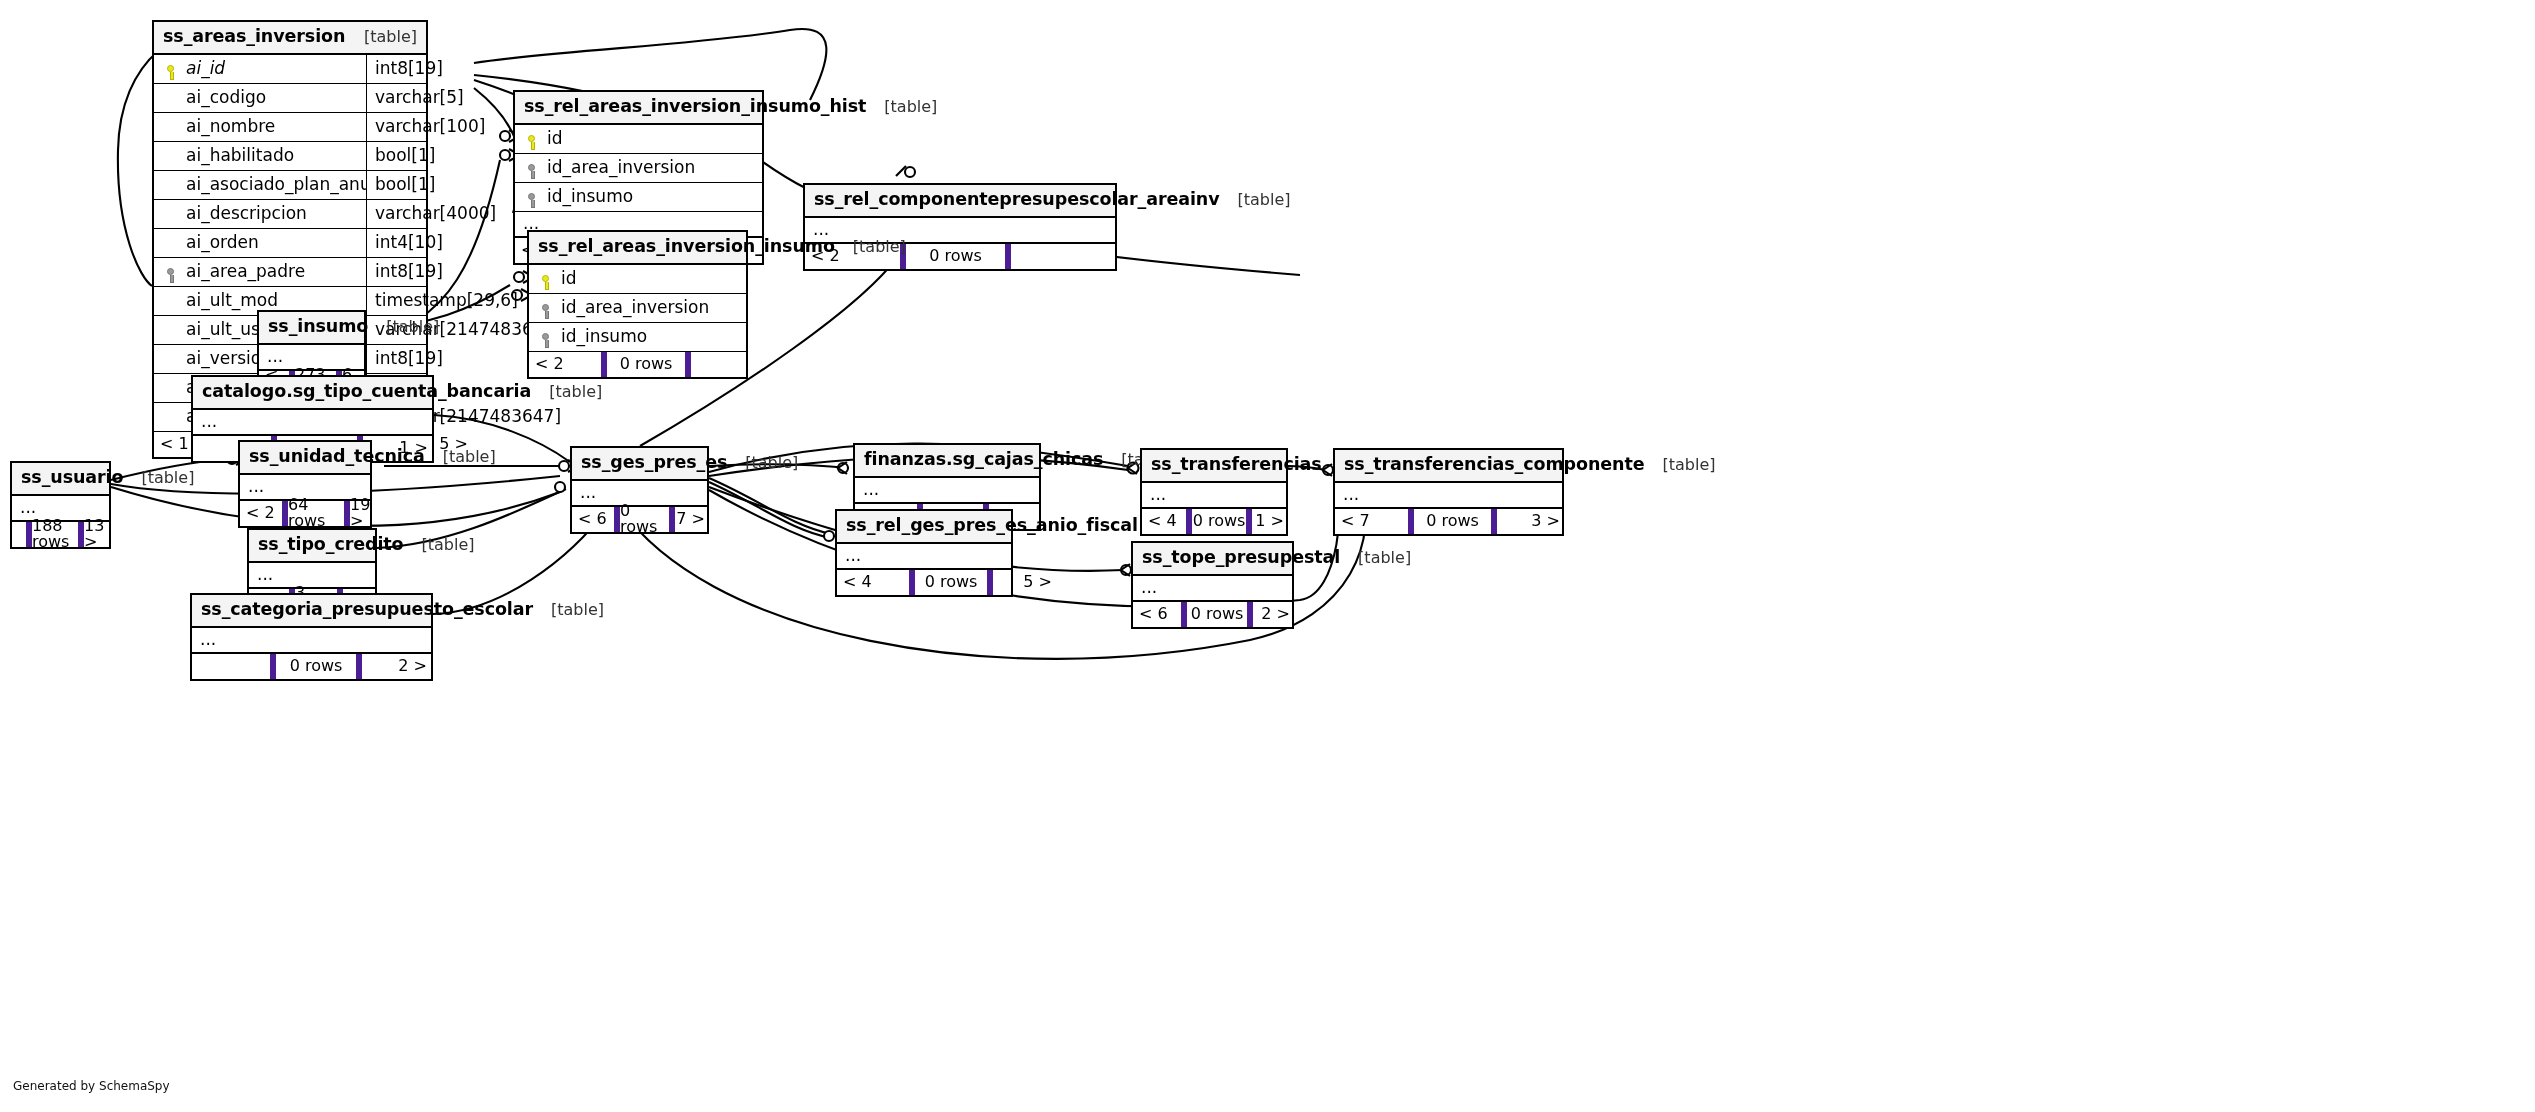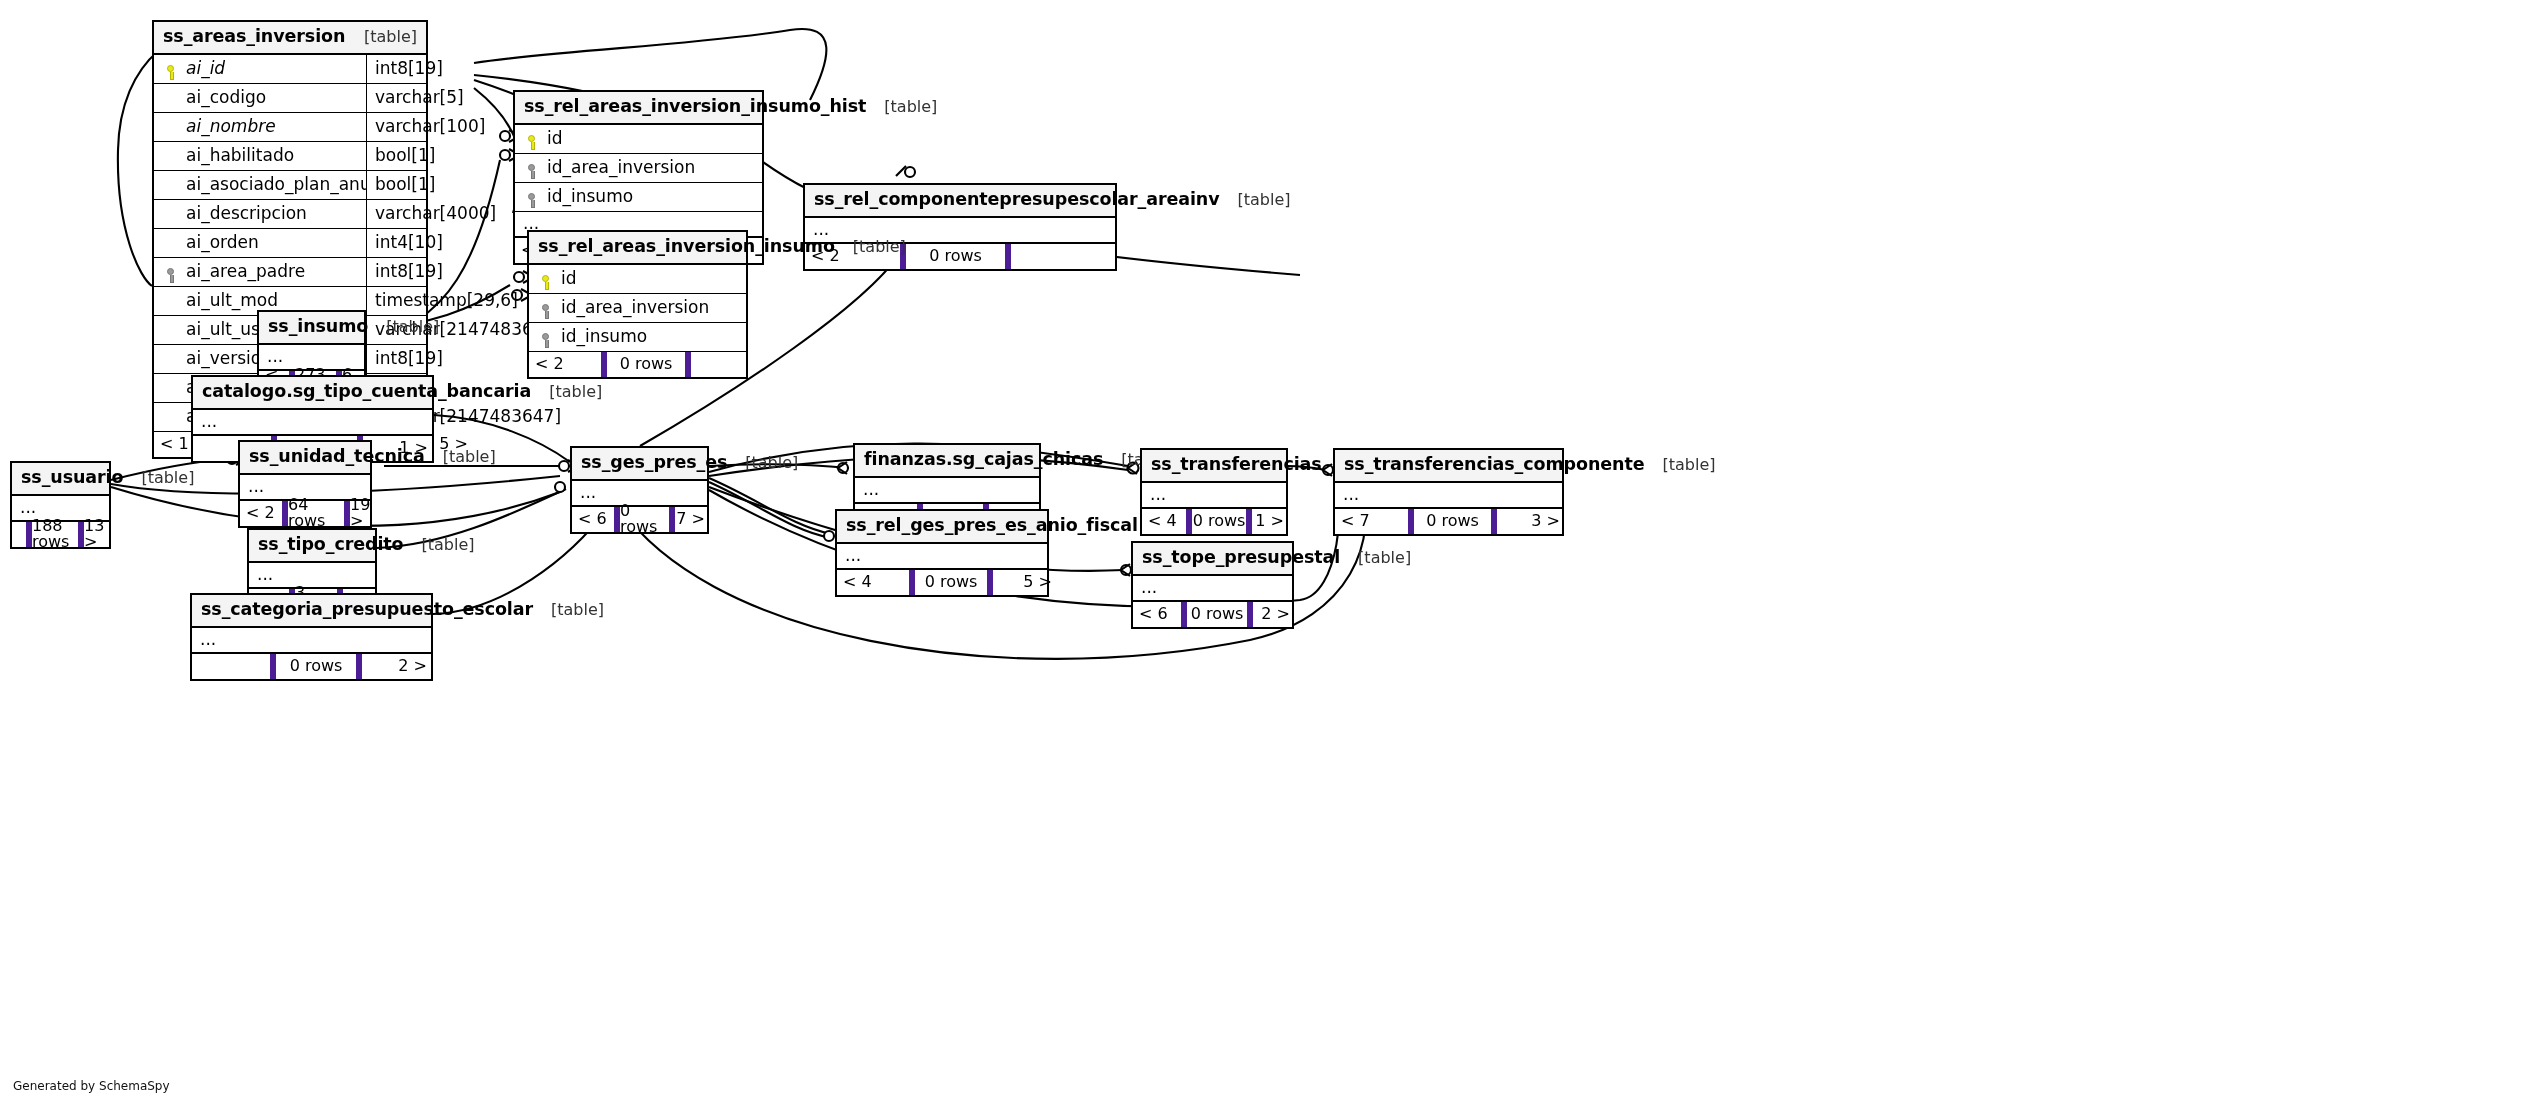--- a/index.html
+++ b/index.html
@@ -229,21 +229,21 @@
         <div class="col-type">int8[19]</div>
       </div>
       <div class="col-row">
         <div class="col-name" style="flex: 0 0 212px;">
           <span class="keyslot"></span>
           <span>ai_codigo</span>
         </div>
         <div class="col-type">varchar[5]</div>
       </div>
       <div class="col-row">
-        <div class="col-name" style="flex: 0 0 212px; font-style: italic;">
+        <div class="col-name" style="flex: 0 0 212px;">
           <span class="keyslot"></span>
           <span>ai_nombre</span>
         </div>
         <div class="col-type">varchar[100]</div>
       </div>
       <div class="col-row">
         <div class="col-name" style="flex: 0 0 212px;">
           <span class="keyslot"></span>
           <span>ai_habilitado</span>
         </div>
@@ -468,21 +468,21 @@
         <span class="tname">finanzas.sg_cajas_chicas</span>
         <span class="ttag">[table]</span>
       </div>
       <div class="ellipsis-row">...</div>
       <div class="foot">
         <div class="f-left" style="flex: 0 0 62px;">&lt; 1</div>
         <div class="f-mid" style="flex: 0 0 66px;">0 rows</div>
         <div class="f-right" style="flex: 0 0 60px;"></div>
       </div>
     </div>
-    <div class="tbl" style="left: 835px; top: 509px; width: 214px;">
+    <div class="tbl" style="left: 835px; top: 509px; width: 178px;">
       <div class="tbl-title">
         <span class="tname">ss_rel_ges_pres_es_anio_fiscal</span>
         <span class="ttag">[table]</span>
       </div>
       <div class="ellipsis-row">...</div>
       <div class="foot">
         <div class="f-left" style="flex: 0 0 72px;">&lt; 4</div>
         <div class="f-mid" style="flex: 0 0 78px;">0 rows</div>
         <div class="f-right" style="flex: 0 0 71px;">5 &gt;</div>
       </div>

